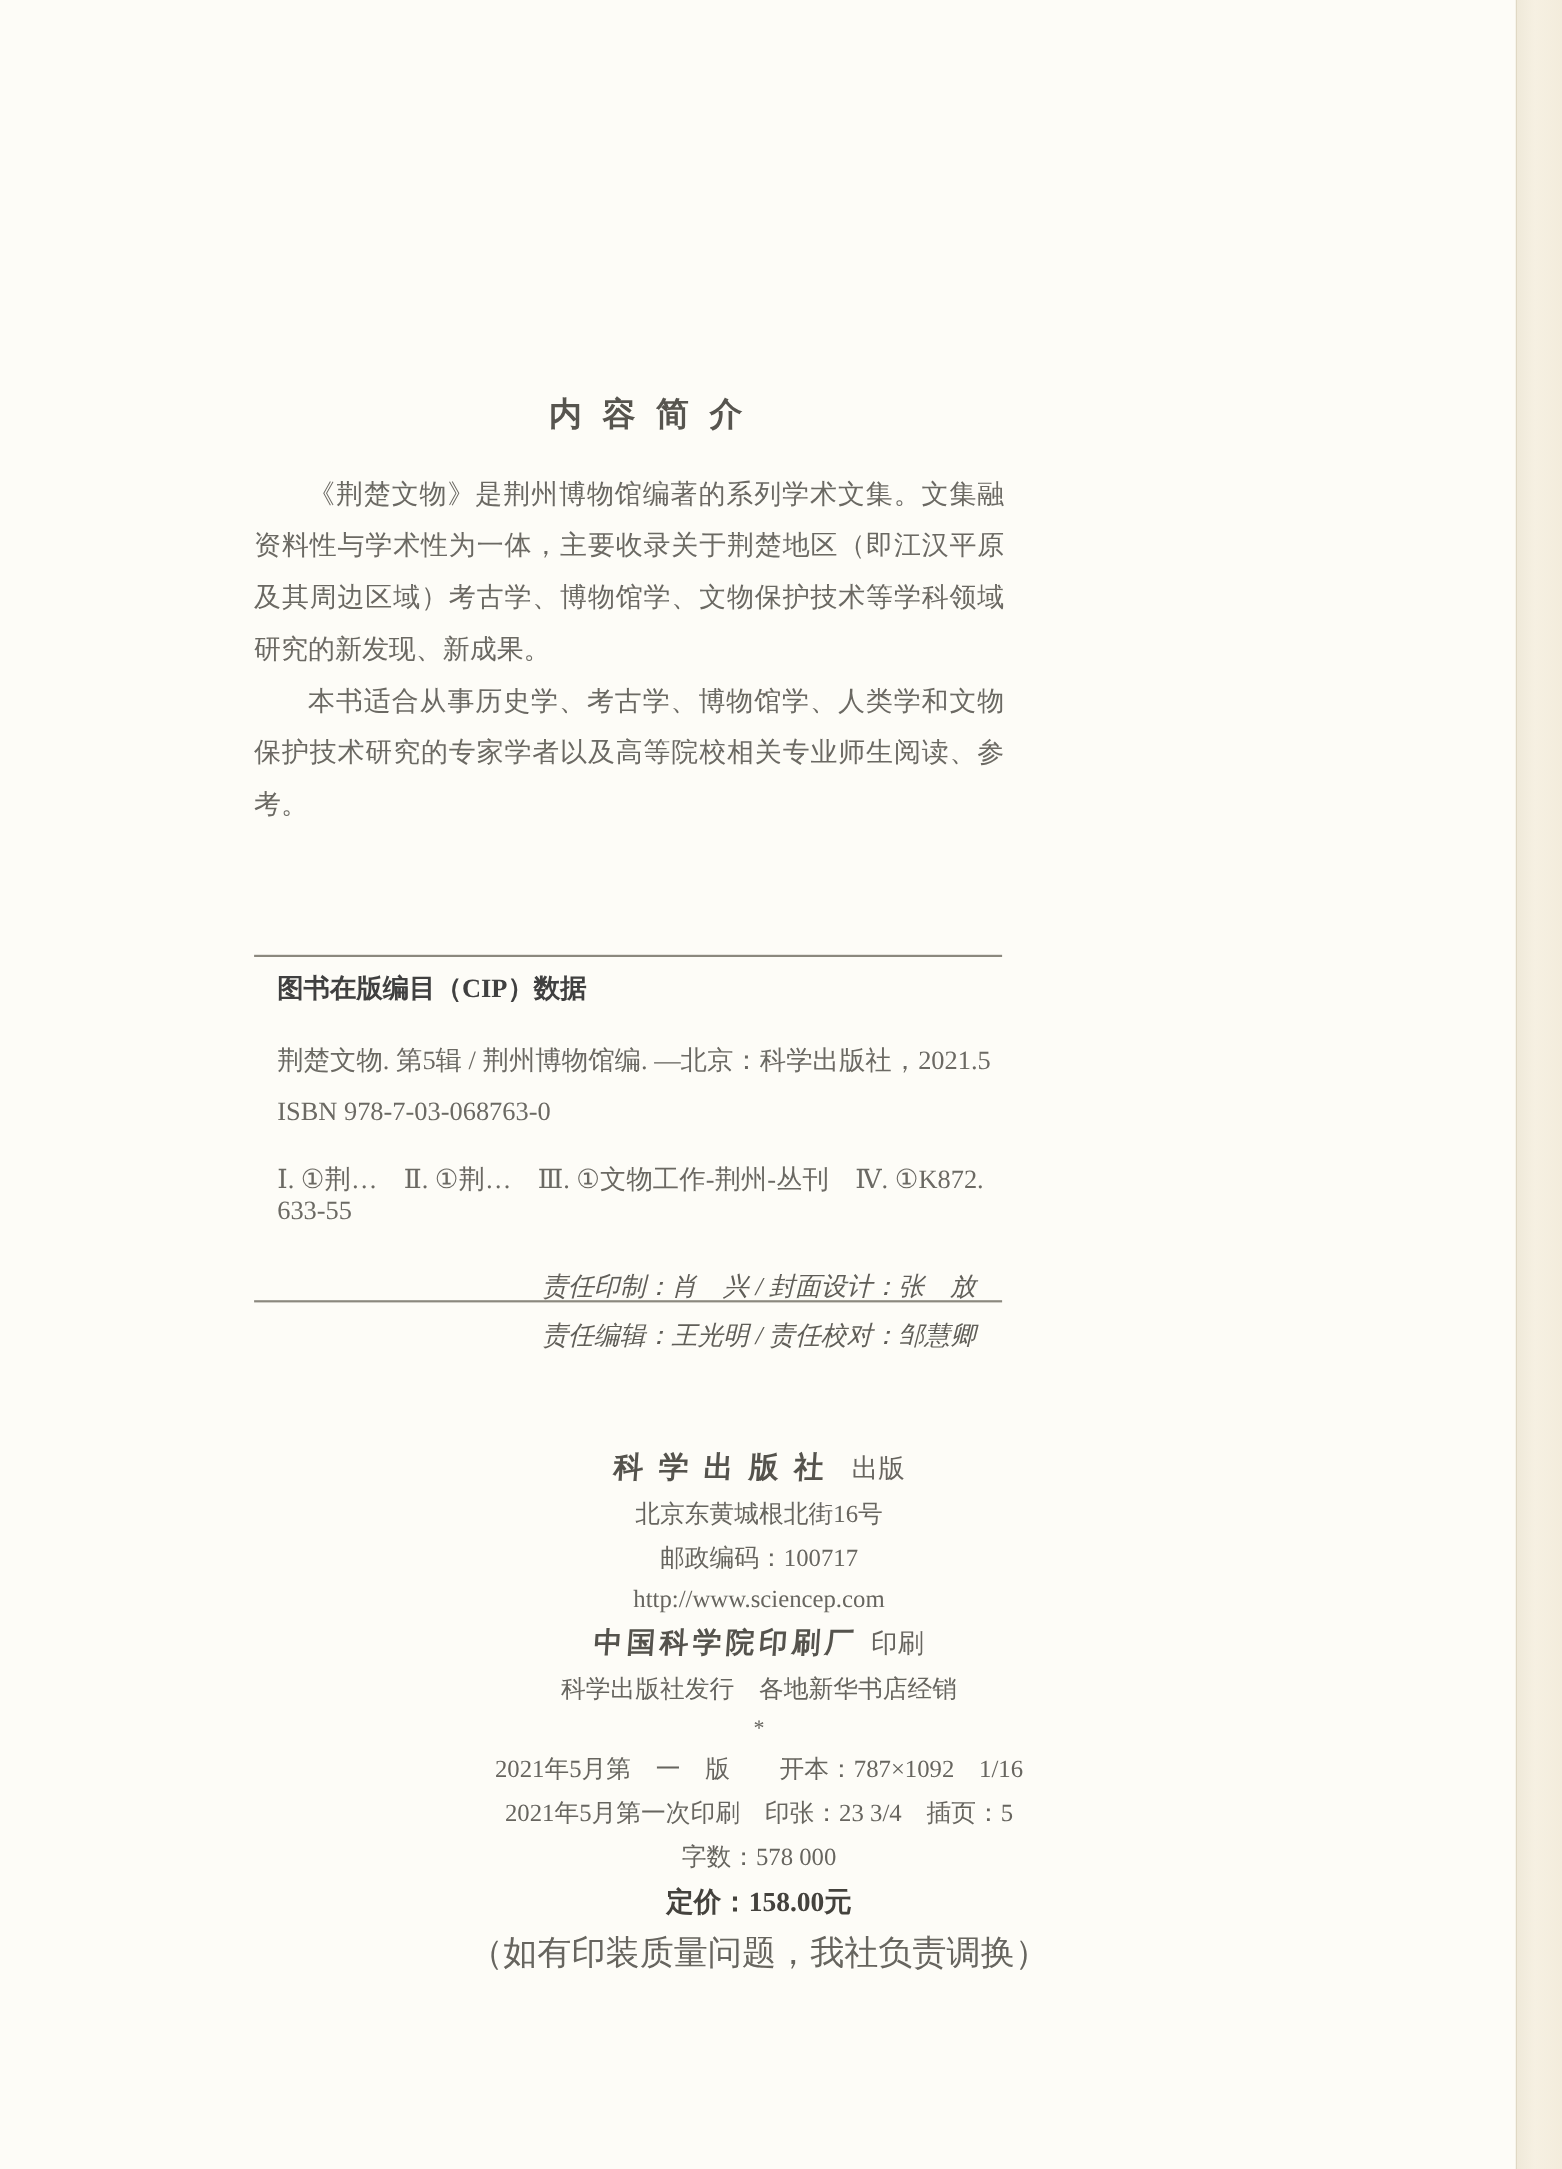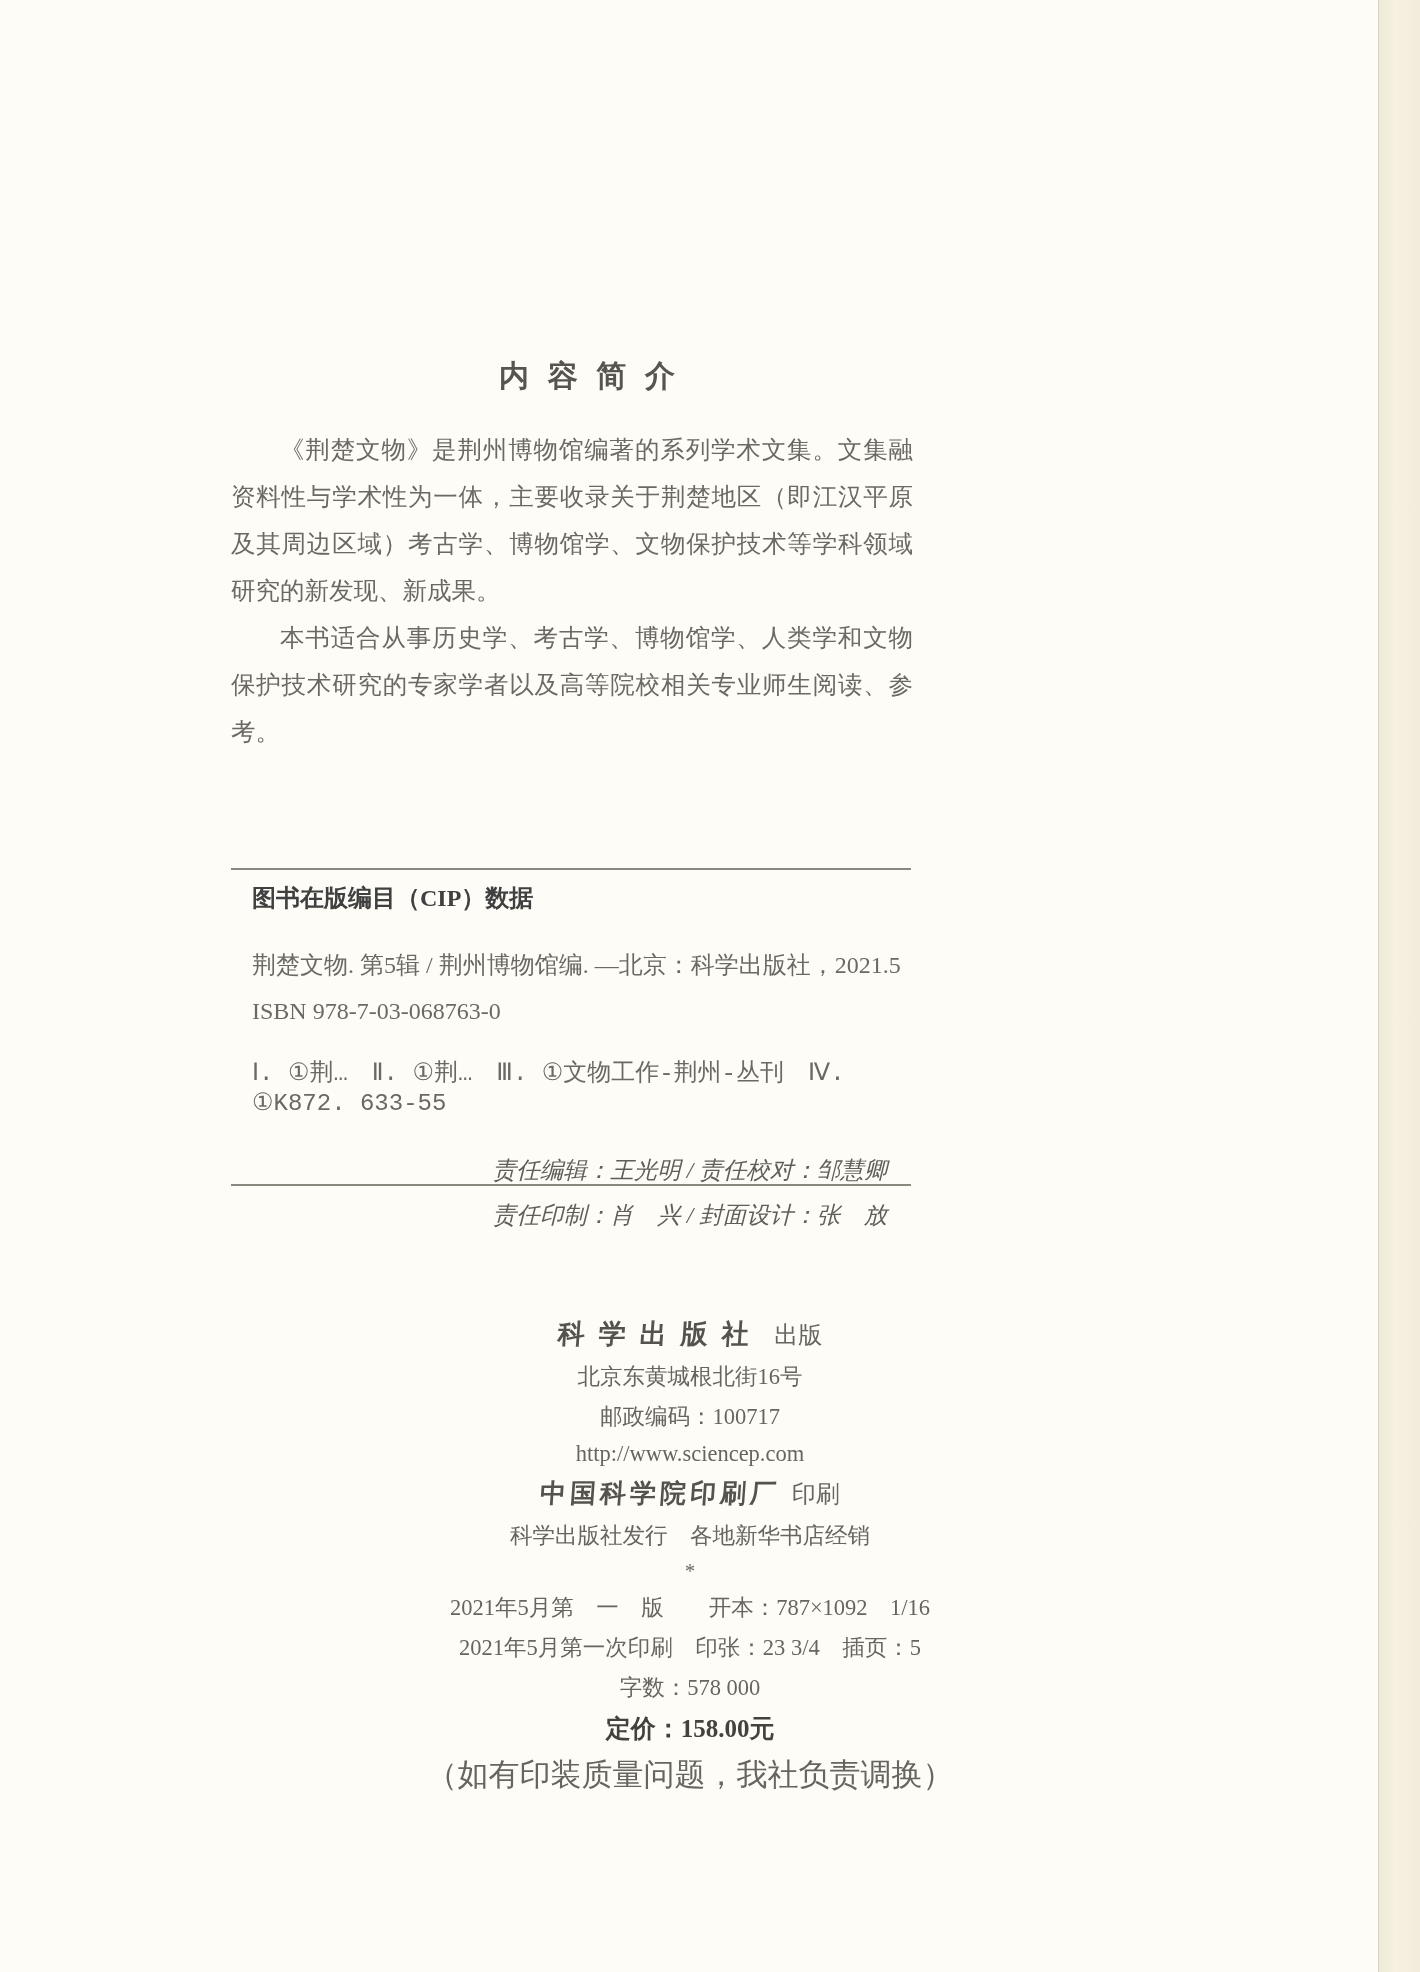--- a/index.html
+++ b/index.html
@@ -48,21 +48,21 @@
     font-size: 24px;
     color: #6b6963;
   }
   .cip-header {
     font-weight: bold;
     color: #404040;
     font-size: 24px;
     margin-bottom: 28px;
   }
   .cip-record-group { line-height: 46px; margin-bottom: 22px; }
-  .cip-class { margin-bottom: 43px; font-family: Liberation Mono, monospace; }
+  .cip-class { margin-bottom: 43px; }
   .staff {
     position: absolute;
     top: 1148px; left: 0; width: 1380px;
     text-align: center;
     font-style: italic;
     font-size: 23.5px;
     line-height: 45px;
     color: #605e58;
   }
   .imprint {
@@ -108,22 +108,22 @@
 <div class="cip-box">
   <div class="cip-header">图书在版编目（CIP）数据</div>
   <div class="cip-record-group">
     <div>荆楚文物. 第5辑 / 荆州博物馆编. —北京：科学出版社，2021.5</div>
     <div>ISBN 978-7-03-068763-0</div>
   </div>
   <div class="cip-class">Ⅰ. ①荆…　Ⅱ. ①荆…　Ⅲ. ①文物工作-荆州-丛刊　Ⅳ. ①K872. 633-55</div>
 </div>
 
 <div class="staff">
+  <div>责任印制：肖　兴 / 封面设计：张　放</div>
   <div>责任编辑：王光明 / 责任校对：邹慧卿</div>
-  <div>责任印制：肖　兴 / 封面设计：张　放</div>
 </div>
 
 <div class="imprint">
   <div class="line pub-line">
     <span class="script">科学出版社</span>
     <span class="role-suffix">出版</span>
   </div>
   <div class="line">北京东黄城根北街16号</div>
   <div class="line">邮政编码：100717</div>
   <div class="line">http://www.sciencep.com</div>

